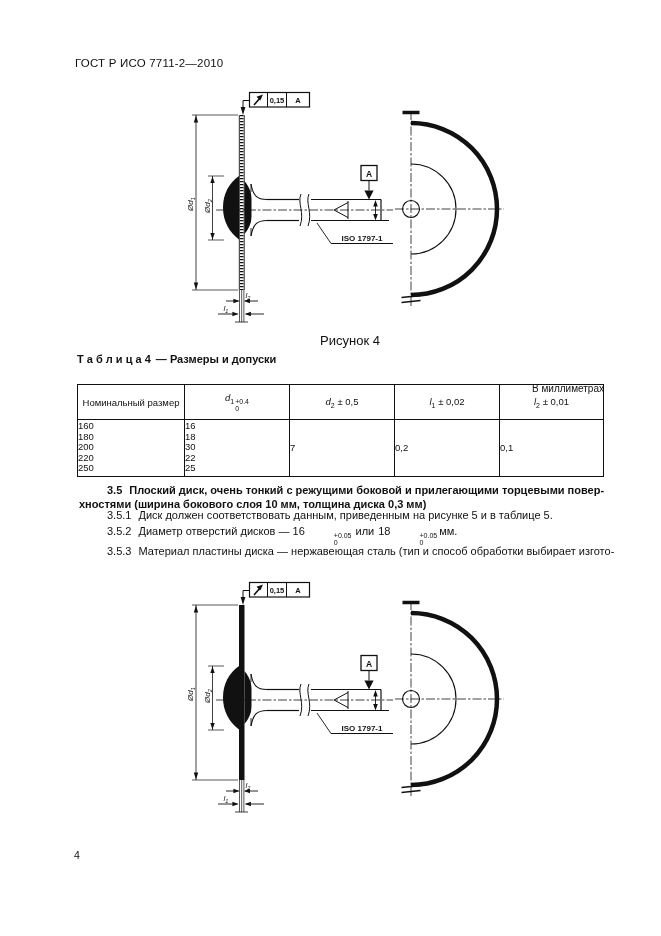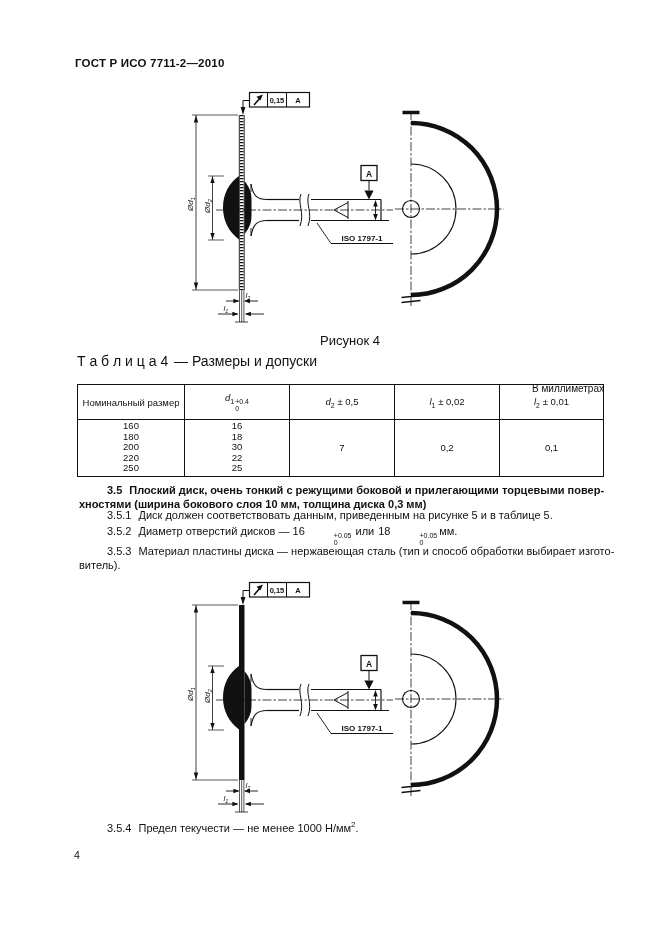--- a/index.html
+++ b/index.html
@@ -1,38 +1,38 @@
 <!DOCTYPE html>
 <html><head>
 <meta charset="utf-8">
 <style>
   html,body{margin:0;padding:0;background:#e8e8e8;}
   .page{position:relative;width:661px;height:936px;background:#fff;overflow:hidden;
         font-family:"Liberation Sans",sans-serif;color:#111;}
   .abs{position:absolute;}
-  .hdr{font-weight:bold;font-size:11.5px;letter-spacing:.2px;}
+  .hdr{font-weight:normal;font-size:11.5px;letter-spacing:.2px;}
   .cap{font-size:13px;text-align:center;}
-  .ttl{font-size:14px;}
+  .ttl{font-size:11px;font-weight:bold;}
   .units{font-size:10px;text-align:right;margin-top:16px;}
   .pgnum{font-size:10.5px;}
   .par{position:absolute;left:79px;width:527px;font-size:11px;line-height:13.5px;}
   .ln{white-space:nowrap;}
   .ind{text-indent:28px;}
   .b{font-weight:bold;}
   .num{margin-right:7px;}
   .it{font-style:italic;}
   sub{font-size:7px;}
   .sup{vertical-align:super;font-size:8px;}
   .ts{display:inline-flex;flex-direction:column;text-align:left;font-size:7px;line-height:7px;vertical-align:-3px;margin-left:1px;}
   .sp{margin:4px 4px;}
   .sp2{margin-left:2px;}
   table.t4{border-collapse:collapse;table-layout:fixed;width:526px;font-size:9.5px;border:1.5px solid #111;}
   table.t4 th{border-bottom:1.5px solid #111;font-weight:normal;height:32px;vertical-align:middle;text-align:center;}
   table.t4 th + th, table.t4 td + td{border-left:1px solid #111;}
-  table.t4 td{vertical-align:middle;text-align:center;padding:1px 0 2px 0;}
+  table.t4 td{vertical-align:middle;text-align:left;padding:1px 0 2px 0;}
   .cellline{line-height:10.6px;}
 </style>
 </head>
 <body>
 
 <div class="page">
 
   <div class="abs hdr" style="left:75px;top:57px">ГОСТ Р ИСО 7711-2—2010</div>
 
   <svg id="fig4" class="abs" style="left:183px;top:85px" width="332" height="250" viewBox="183 85 332 250">
@@ -181,21 +181,20 @@
           <span>0</span>
         </span><span class="sp">или</span><span>18</span><span class="ts">
           <span>+0.05</span>
           <span>0</span>
         </span><span class="sp2">мм.</span>
     </div>
   </div>
 
   <div class="par" style="top:545px">
     <div class="ln ind"><span class="num">3.5.3</span><span>Материал пластины диска — нержавеющая сталь (тип и способ обработки выбирает изгото-</span></div>
-    <div class="ln"><span>витель).</span></div>
   </div>
 
   <svg id="fig5" class="abs" style="left:183px;top:575px" width="332" height="250" viewBox="183 85 332 250">
       <line x1="243" y1="107" x2="243" y2="100.5" stroke="#111" stroke-width="1"></line>
       <line x1="243" y1="100.5" x2="249.5" y2="100.5" stroke="#111" stroke-width="1"></line>
       <polygon points="243,115 240.6,107 245.4,107" fill="#111"></polygon>
       <rect x="249.5" y="92.5" width="60" height="14.5" fill="#fff" stroke="#111" stroke-width="1.2"></rect>
       <line x1="267.5" y1="92.5" x2="267.5" y2="107" stroke="#111" stroke-width="1"></line>
       <line x1="286.5" y1="92.5" x2="286.5" y2="107" stroke="#111" stroke-width="1"></line>
       <line x1="254" y1="105" x2="260.5" y2="97.5" stroke="#111" stroke-width="1.6"></line>
@@ -260,19 +259,16 @@
       <line x1="411" y1="111" x2="411" y2="306" stroke="#111" stroke-width="0.8" stroke-dasharray="9 2 2.5 2"></line>
       <line x1="402.5" y1="112.5" x2="419.5" y2="112.5" stroke="#111" stroke-width="3.5"></line>
       <line x1="401.5" y1="297.5" x2="420.5" y2="295.5" stroke="#111" stroke-width="1.3"></line>
       <line x1="401.5" y1="302.5" x2="420.5" y2="300.5" stroke="#111" stroke-width="1.3"></line>
       <path d="M 411,123 A 86,86 0 0 1 411,295" fill="none" stroke="#111" stroke-width="4.5"></path>
       <path d="M 411,164 A 45,45 0 0 1 411,254" fill="none" stroke="#111" stroke-width="1.1"></path>
       <circle cx="411" cy="209" r="8.5" fill="none" stroke="#111" stroke-width="1.1"></circle>
       <line x1="395" y1="209" x2="504" y2="209" stroke="#111" stroke-width="0.8" stroke-dasharray="9 2 2.5 2"></line>
     </svg>
 
-  <div class="par" style="top:818px">
-    <div class="ln ind"><span class="num">3.5.4</span><span>Предел текучести — не менее 1000 Н/мм</span><span class="sup">2</span><span>.</span></div>
-  </div>
 
   <div class="abs pgnum" style="left:74px;top:849px">4</div>
 
 </div>
 
 </body></html>

